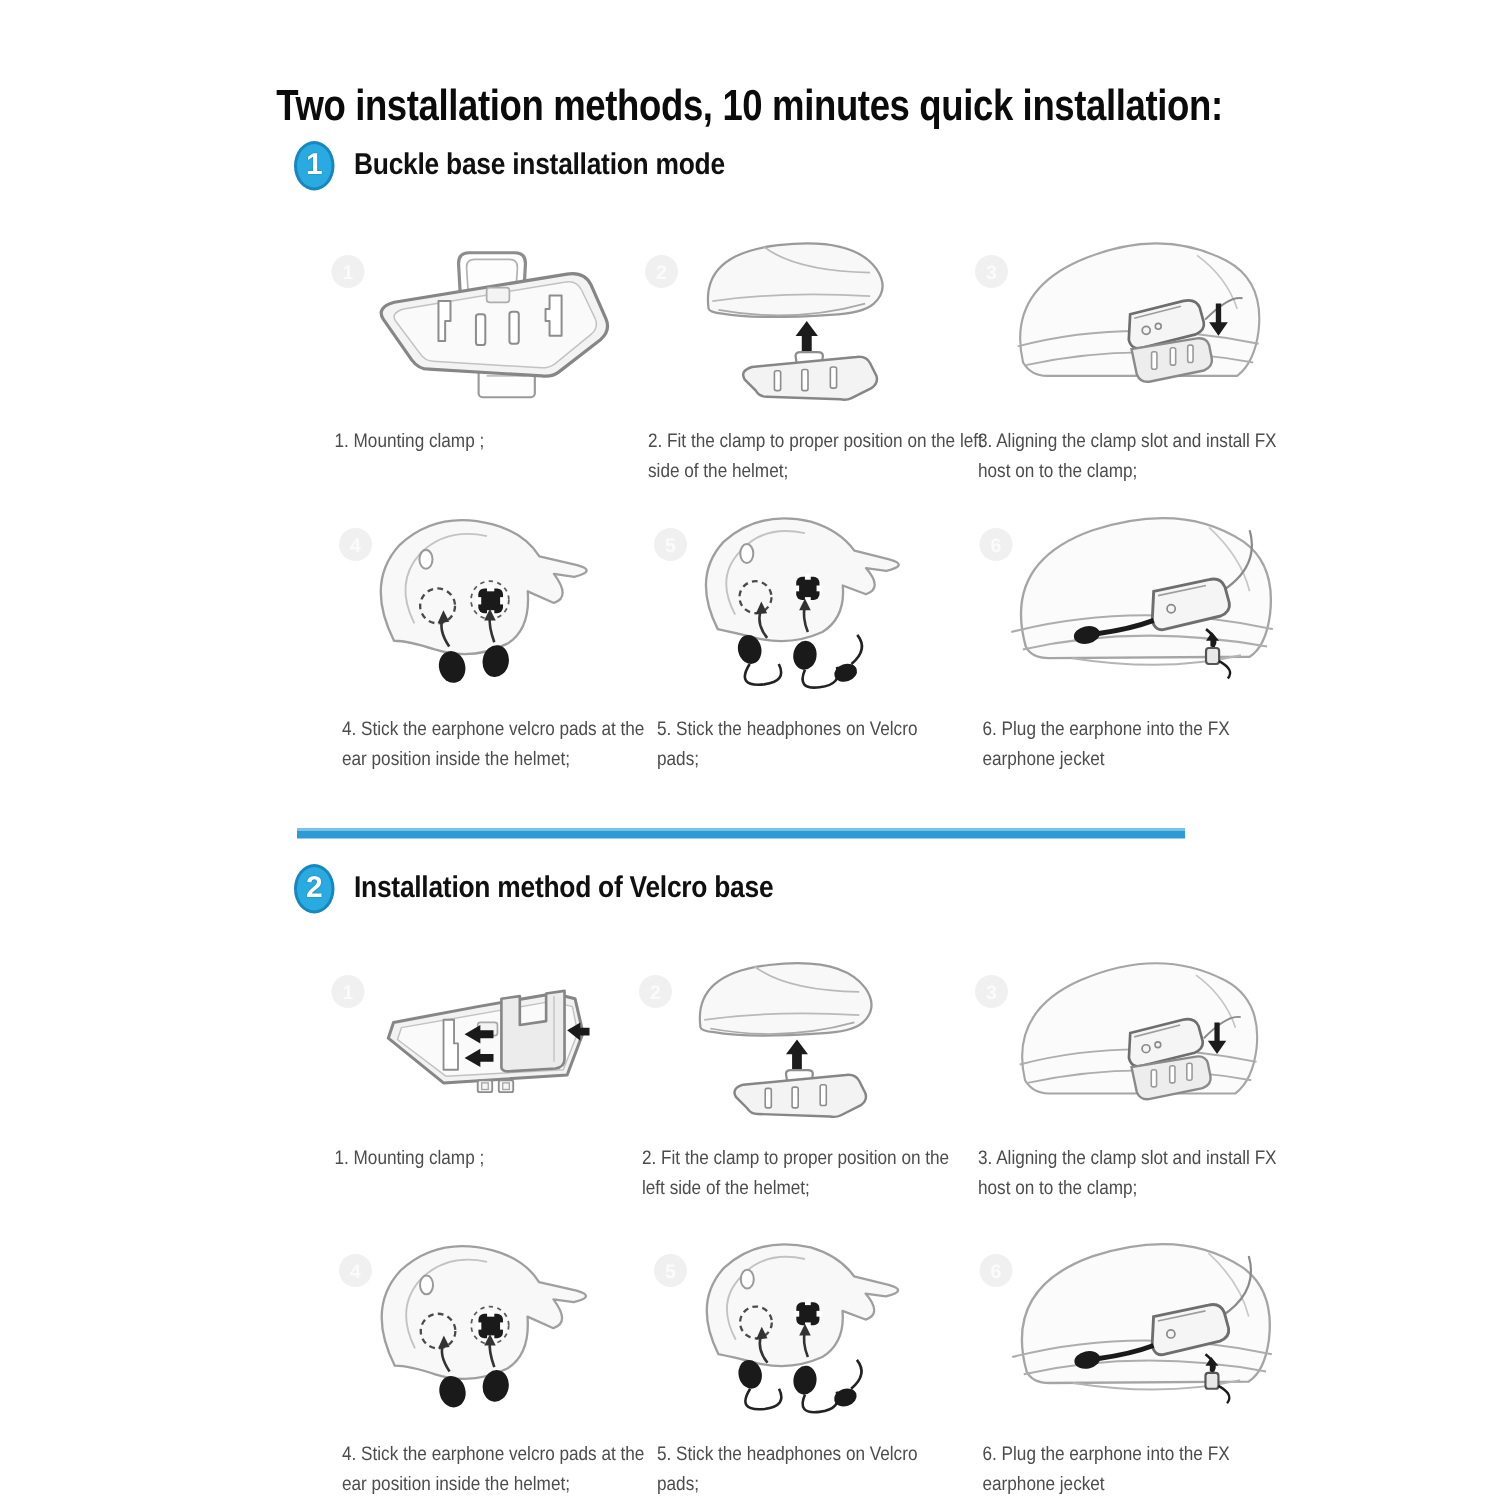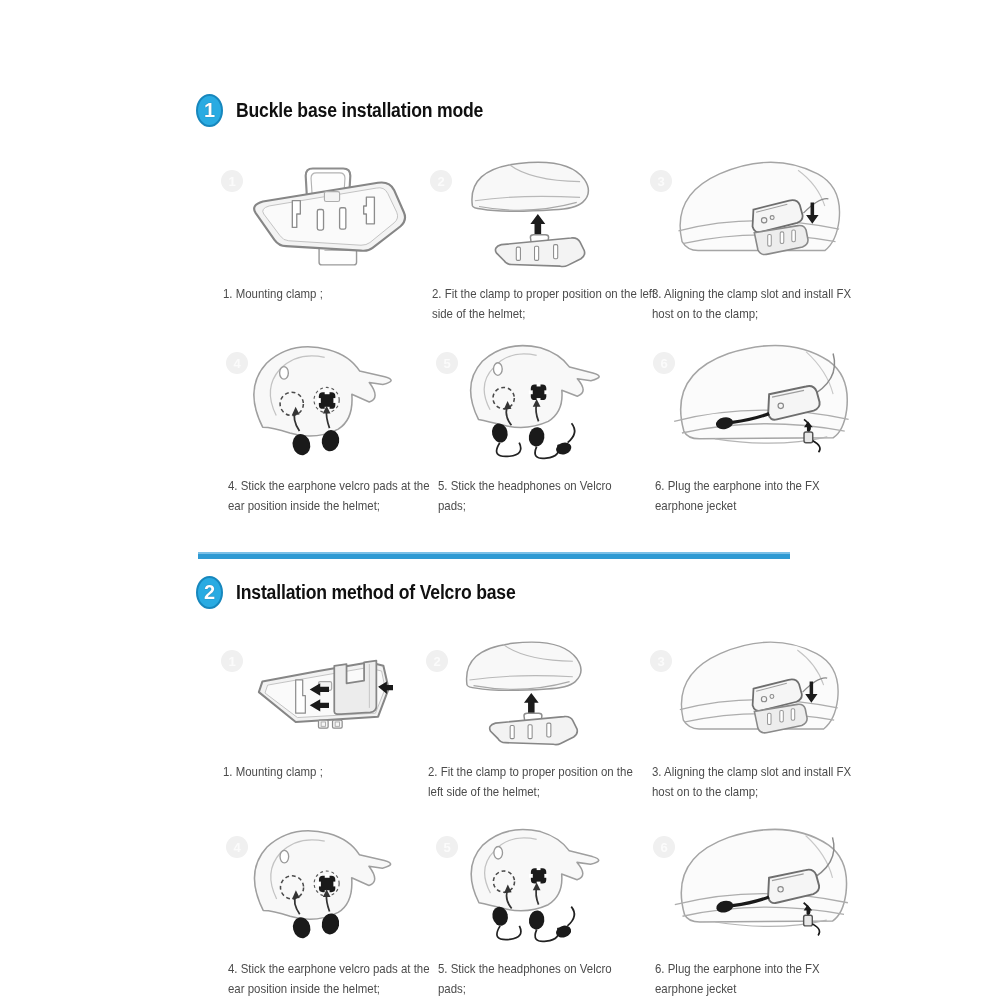--- a/index.html
+++ b/index.html
@@ -164,20 +164,21 @@
       <rect x="92" y="96" width="11" height="9" rx="1.5" fill="#f6f6f6" stroke="#8d8d8d" stroke-width="1.4"></rect>
       <rect x="108" y="96" width="11" height="9" rx="1.5" fill="#f6f6f6" stroke="#8d8d8d" stroke-width="1.4"></rect>
       <rect x="95" y="98" width="5" height="5" fill="none" stroke="#a5a5a5" stroke-width="1"></rect>
       <rect x="111" y="98" width="5" height="5" fill="none" stroke="#a5a5a5" stroke-width="1"></rect>
     </symbol>
   </defs>
 </svg>
 
 <div class="canvas">
 
+  <h1 class="title"><span class="squeeze">Two installation methods, 10 minutes quick installation:</span></h1>
 
   <div class="sec-header" style="left:196px; top:94px;">
     <div class="badge">1</div>
     <div class="sec-title">Buckle base installation mode</div>
   </div>
 
   <figure class="cell" style="left:183px; top:140px; width:210px;">
     <div class="wm">1</div>
     <div class="art" style="height:116px;">
         <svg viewBox="0 0 200 130">

